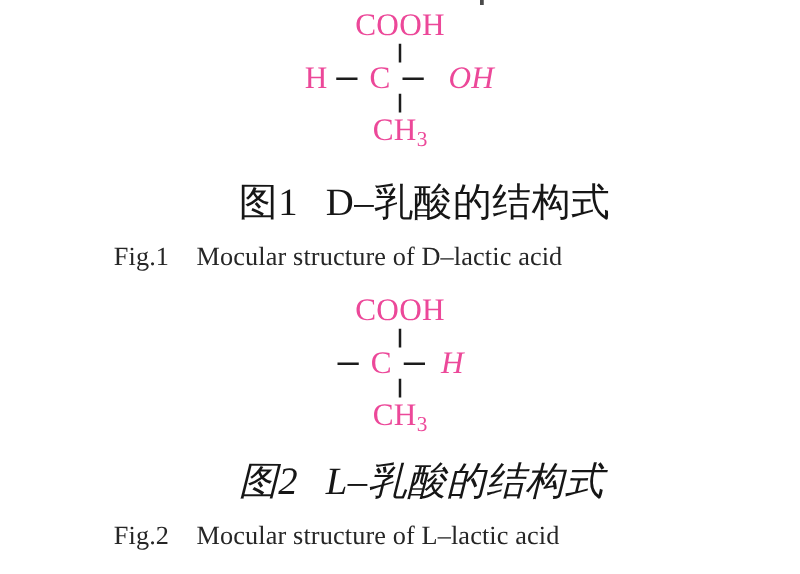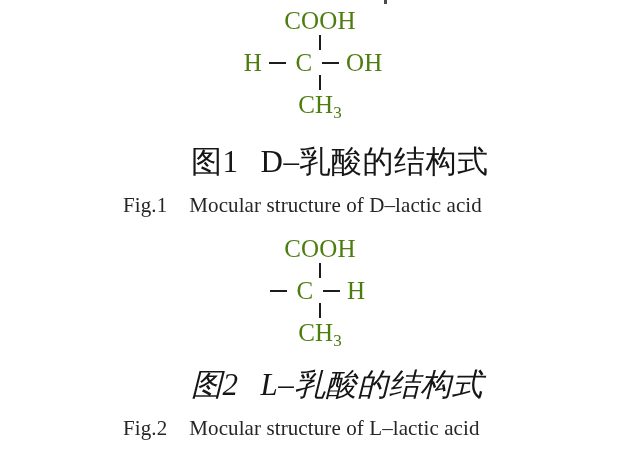--- a/index.html
+++ b/index.html
@@ -51,21 +51,21 @@
     align-items: center;
     justify-content: center;
     line-height: 1;
     white-space: nowrap;
   }
 
   .atom {
     font-size: 25px;
     letter-spacing: .2px;
     line-height: 1;
-    color: #4d7c0f;
+    color: #ec4899;
   }
   .atom .sub {
     font-size: 17px;
     vertical-align: -0.28em;
     letter-spacing: 0;
   }
 
   
   .row-top {
     margin-bottom: 2px;
@@ -99,21 +99,21 @@
 
   
   .row-mid {
     position: relative;
   }
   .row-mid .side {
     flex: 0 0 auto;
   }
   
   .row-mid .side-left  { text-align: right; }
-  .row-mid .side-right { text-align: left; }
+  .row-mid .side-right { text-align: center; font-style: italic; }
   .arm-w-1-left  { width: 30px; }
   .arm-w-1-right { width: 62px; }
   .arm-w-2-left  { width: 62px; }
   .arm-w-2-right { width: 30px; }
 
   
   .center-carbon { width: 22px; text-align: center; flex: 0 0 auto; }
 
   
   .caption {
@@ -123,21 +123,20 @@
   }
   .caption-cn {
     font-size: 31px;
     letter-spacing: .5px;
     color: #161616;
   }
   .caption-en {
     font-size: 21px;
     letter-spacing: .1px;
     color: #262626;
-    margin-left: 32px;
   }
   .cap-1-cn { left: 191px; top: 146px; }
   .cap-1-en { left: 91px;  top: 195px; }
   .cap-2-cn { left: 191px; top: 369px; font-style: italic; }
   .cap-2-en { left: 91px;  top: 418px; }
 
   .cap-gap { display: inline-block; width: 22px; }
 </style>
 </head>
 <body>

